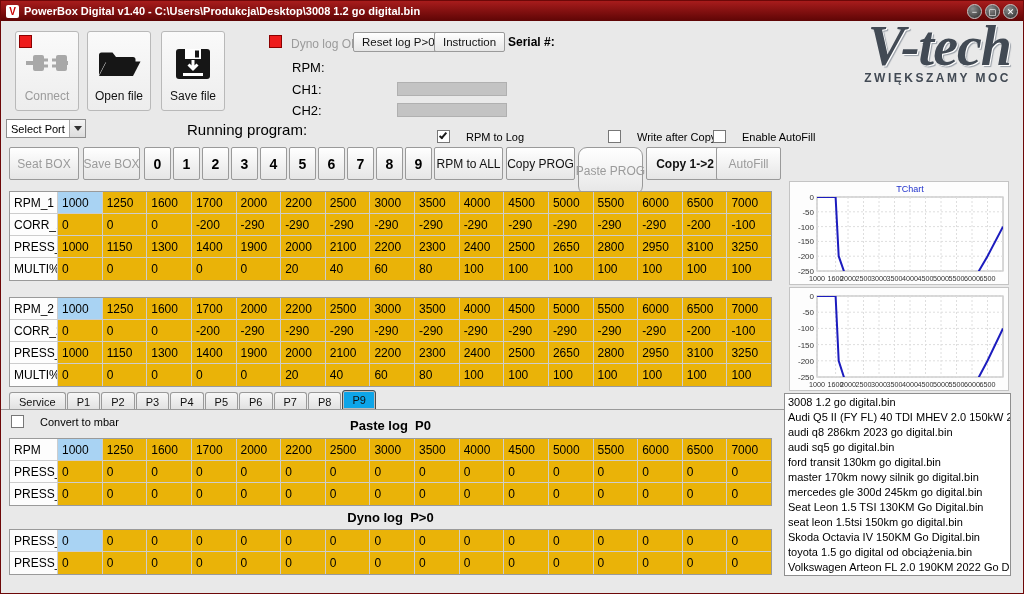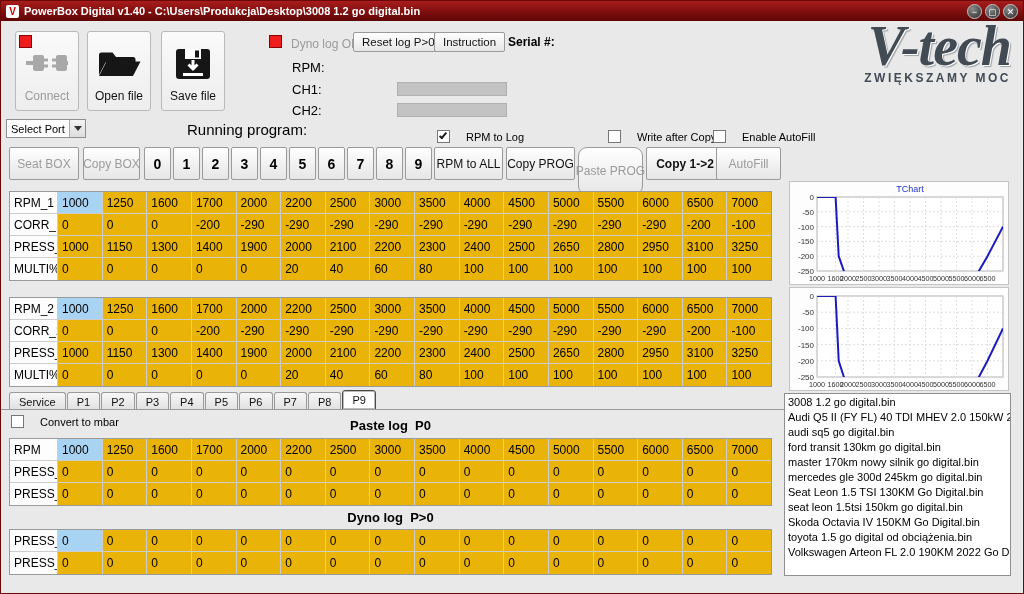--- a/index.html
+++ b/index.html
@@ -62,21 +62,21 @@
   .cell:last-child{border-right:none;}
   .trow:last-child .cell{border-bottom:none;}
   .rowhdr{flex:0 0 48px;background:#fdfdfd;}
   .hl{background:#a9d3f3;}
 
   
   .tabs{position:absolute;display:flex;align-items:flex-end;height:20px;}
   .tab{height:18px;padding:0 9px;font-size:11px;background:linear-gradient(#f7f7f7,#e0e0e0);
     border:1px solid #9a9a9a;border-bottom:none;border-radius:3px 3px 0 0;margin-right:1px;
     display:flex;align-items:center;color:#111;}
-  .tab.active{height:20px;background:#ffffff;border:1px solid #4a4a4a;box-shadow:inset 0 0 0 1px #bbb;}
+  .tab.active{height:20px;background:#0ea5e9;border:1px solid #4a4a4a;box-shadow:inset 0 0 0 1px #bbb;}
   .tabline{position:absolute;left:0;top:408px;width:783px;height:1px;background:#9a9a9a;}
 
   .dynotitle{position:absolute;width:763px;text-align:center;font-size:13px;font-weight:bold;white-space:pre;}
 
   
   .logo{position:absolute;left:830px;top:22px;width:180px;text-align:right;color:#424a54;}
   .brand{font-family:"Liberation Serif",serif;font-style:italic;font-weight:bold;font-size:56px;
     line-height:46px;letter-spacing:-1px;text-shadow:1px 1px 0 #fff,2px 2px 1px #9aa0a8;}
   .tagline{font-size:12px;font-weight:bold;letter-spacing:2.5px;margin-top:2px;}
   .chart{position:absolute;background:#fdfdfd;border:1px solid #c4c4c4;}
@@ -169,21 +169,21 @@
   <div class="check" style="left:607px;top:129px;">
     <span class="box"></span>
     <span>Write after Copy</span>
   </div>
   <div class="check" style="left:712px;top:129px;">
     <span class="box"></span>
     <span>Enable AutoFill</span>
   </div>
 
   <div class="btn disabled" style="left:8px;top:146px;width:70px;height:33px;">Seat BOX</div>
-  <div class="btn disabled" style="left:82px;top:146px;width:57px;height:33px;">Copy BOX</div>
+  <div class="btn disabled" style="left:82px;top:146px;width:57px;height:33px;">Save BOX</div>
   <div class="digits" style="left:143px;top:146px;">
       <div class="dbtn">0</div>
       <div class="dbtn">1</div>
       <div class="dbtn">2</div>
       <div class="dbtn">3</div>
       <div class="dbtn">4</div>
       <div class="dbtn">5</div>
       <div class="dbtn">6</div>
       <div class="dbtn">7</div>
       <div class="dbtn">8</div>
@@ -561,20 +561,21 @@
         <text x="197.5" y="99" text-anchor="middle" font-size="7.2" fill="#333" font-family="Liberation Sans, sans-serif">6500</text>
         <clipPath id="clip1">
           <rect x="27" y="8" width="186" height="81"></rect>
         </clipPath>
         <polyline points="27,8 34.75,8 45.6,8 48.7,72.8 58,101.96 64.2,101.96 73.5,101.96 89,101.96 104.5,101.96 120,101.96 135.5,101.96 151,101.96 166.5,101.96 182,101.96 197.5,72.8 213,40.4" fill="none" stroke="#1c1cbe" stroke-width="2" clip-path="url(#clip1)"></polyline>
       </svg></div>
 
   <div class="filelist" style="left:783px;top:392px;width:227px;height:183px;">
       <div class="fitem">3008 1.2 go digital.bin</div>
       <div class="fitem">Audi Q5 II (FY FL) 40 TDI MHEV 2.0 150kW 204KM (</div>
+      <div class="fitem">audi q8 286km 2023 go digital.bin</div>
       <div class="fitem">audi sq5 go digital.bin</div>
       <div class="fitem">ford transit 130km go digital.bin</div>
       <div class="fitem">master 170km nowy silnik go digital.bin</div>
       <div class="fitem">mercedes gle 300d 245km go digital.bin</div>
       <div class="fitem">Seat Leon 1.5 TSI 130KM Go Digital.bin</div>
       <div class="fitem">seat leon 1.5tsi 150km go digital.bin</div>
       <div class="fitem">Skoda Octavia IV 150KM Go Digital.bin</div>
       <div class="fitem">toyota 1.5 go digital od obciążenia.bin</div>
       <div class="fitem">Volkswagen Arteon FL 2.0 190KM 2022 Go Digital Au</div>
     </div>

